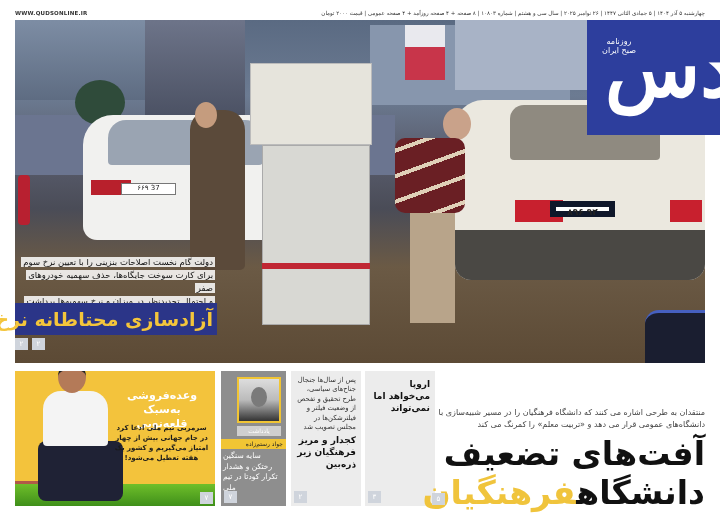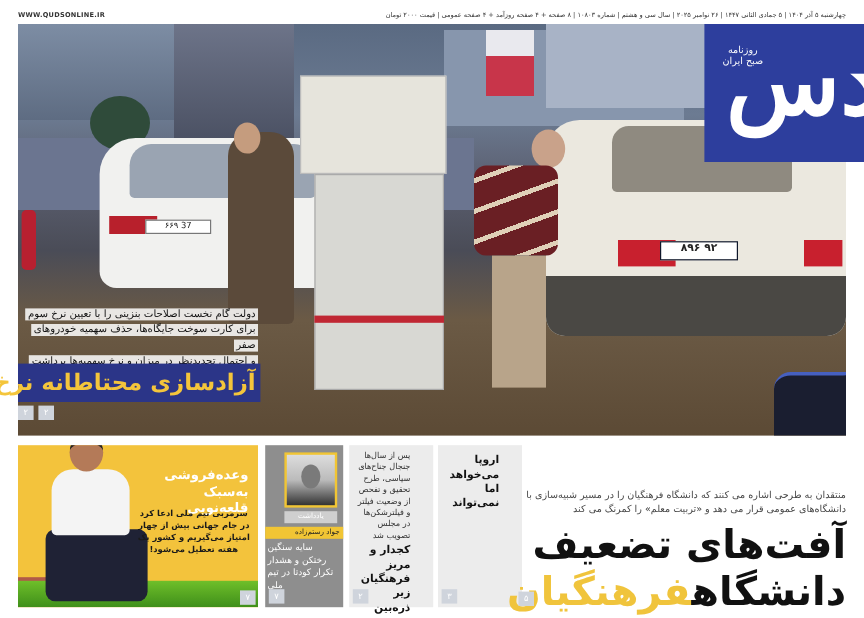--- a/index.html
+++ b/index.html
@@ -16,21 +16,21 @@
   .photo .signs { position: absolute; left: 355px; top: 5px; width: 200px; height: 80px; background: #8796ad; }
   .photo .sign-red { position: absolute; left: 390px; top: 5px; width: 40px; height: 55px; background: linear-gradient(180deg,#e9e9ee 0%, #e9e9ee 40%, #c8354a 40%, #c8354a 100%); }
   .photo .building-right { position: absolute; left: 440px; top: 0; width: 160px; height: 70px; background: #a8b3c6; }
   .car1 { position: absolute; left: 68px; top: 95px; width: 215px; height: 125px; background: #f1f1ef; border-radius: 30px 30px 14px 14px; }
   .car1 .win { position: absolute; left: 25px; top: 5px; width: 155px; height: 45px; background: #9aa4b2; border-radius: 18px 18px 4px 4px; }
   .car1 .tl { position: absolute; top: 65px; width: 40px; height: 15px; background: #b8202c; }
   .car1 .plate { position: absolute; left: 38px; top: 68px; width: 55px; height: 12px; background: #fff; border: 1px solid #777; font-size: 7px; text-align: center; direction: rtl; color: #222; }
   .car2 { position: absolute; left: 440px; top: 80px; width: 250px; height: 180px; background: #ebe8df; border-radius: 28px 28px 16px 16px; }
   .car2 .win { position: absolute; left: 55px; top: 5px; width: 150px; height: 55px; background: #8f8a80; border-radius: 14px 14px 4px 4px; }
   .car2 .tl { position: absolute; top: 100px; height: 22px; background: #c8202e; }
-  .car2 .plate { position: absolute; left: 95px; top: 101px; width: 65px; height: 16px; background: #fff; border: 1px solid #0f172a; font-size: 9px; font-weight: bold; text-align: center; direction: rtl; color: #222; }
+  .car2 .plate { position: absolute; left: 95px; top: 101px; width: 65px; height: 16px; background: #fff; border: 6px solid #0f172a; font-size: 9px; font-weight: bold; text-align: center; direction: rtl; color: #222; }
   .car2 .bumper { position: absolute; left: 0; bottom: 0; width: 100%; height: 50px; background: #4a4844; border-radius: 0 0 16px 16px; }
   .pump { position: absolute; left: 235px; top: 43px; width: 122px; height: 260px; }
   .pump .head { position: absolute; left: 0; top: 0; width: 122px; height: 82px; background: #e6e4dc; border: 1px solid #bbb; }
   .pump .body { position: absolute; left: 12px; top: 82px; width: 108px; height: 180px; background: #d8d8d3; border: 1px solid #aaa; }
   .pump .stripe { position: absolute; left: 12px; top: 200px; width: 108px; height: 6px; background: #c02733; }
   .man1 { position: absolute; left: 175px; top: 90px; width: 55px; height: 160px; background: #5b4a3a; border-radius: 20px 20px 5px 5px; }
   .man1 .head { position: absolute; left: 5px; top: -8px; width: 22px; height: 26px; background: #c59c7e; border-radius: 50%; }
   .man2 { position: absolute; left: 380px; top: 98px; width: 75px; height: 215px; }
   .man2 .torso { position: absolute; left: 0; top: 20px; width: 70px; height: 75px; background: repeating-linear-gradient(160deg,#6a1f24 0 10px,#e0d0b8 10px 14px,#6a1f24 14px 24px); border-radius: 10px; }
   .man2 .legs { position: absolute; left: 15px; top: 95px; width: 45px; height: 110px; background: #b8a48a; }
@@ -51,34 +51,34 @@
   .subline .txt { background: #fff; font-size: 8.5px; color: #111; padding: 1px 3px; font-weight: bold; }
   .pagebadge { display: inline-block; width: 13px; height: 12px; background: #cfd4dc; color: #fff; font-size: 7px; text-align: center; line-height: 12px; }
 
   .sport { position: absolute; left: 15px; top: 371px; width: 200px; height: 135px; background: #f3c33c; overflow: hidden; }
   .sport .grass { position: absolute; left: 0; bottom: 0; width: 100%; height: 22px; background: linear-gradient(180deg,#6fbf2a,#3f8f1a); }
   .sport .brick { position: absolute; left: 0; bottom: 0; width: 60px; height: 25px; background: #b05a48; }
   .sport .person { position: absolute; left: 18px; top: -10px; width: 95px; height: 145px; }
   .sport .person .head { position: absolute; left: 25px; top: 0; width: 28px; height: 32px; background: #b47a58; border-radius: 50%; border-top: 8px solid #222; }
   .sport .person .shirt { position: absolute; left: 10px; top: 30px; width: 65px; height: 55px; background: #f4f4f4; border-radius: 18px 18px 4px 4px; }
   .sport .person .pants { position: absolute; left: 5px; top: 80px; width: 85px; height: 60px; background: #1f2235; border-radius: 8px; }
-  .sport .title { position: absolute; right: 8px; top: 18px; width: 90px; direction: rtl; color: #fff; font-size: 11px; font-weight: bold; line-height: 14px; }
+  .sport .title { position: absolute; right: 8px; top: 18px; width: 90px; direction: rtl; text-align: center; color: #fff; font-size: 11px; font-weight: bold; line-height: 14px; }
   .sport .desc { position: absolute; right: 6px; top: 52px; width: 95px; direction: rtl; text-align: center; color: #1a1a1a; font-size: 7px; font-weight: bold; line-height: 10px; }
   .sport .pg { position: absolute; right: 2px; bottom: 2px; }
 
   .note { position: absolute; left: 221px; top: 371px; width: 65px; height: 135px; background: #8e8e8e; }
   .note .pic { position: absolute; left: 16px; top: 6px; width: 44px; height: 46px; background: #f1c534; padding: 2px; }
   .note .pic .inner { width: 100%; height: 100%; background: linear-gradient(180deg,#ddd 0%,#bbb 50%,#333 100%); position: relative; }
   .note .pic .inner::after { content: ""; position: absolute; left: 12px; top: 8px; width: 16px; height: 20px; border-radius: 50%; background: #7a7a7a; }
   .note .kind { position: absolute; left: 16px; top: 55px; width: 44px; height: 10px; background: #cfcfcf; color: #fff; font-size: 6px; text-align: center; line-height: 10px; direction: rtl; }
   .note .author { position: absolute; left: 0; top: 68px; width: 65px; height: 10px; background: #f1c534; color: #222; font-size: 6px; text-align: right; line-height: 10px; direction: rtl; padding-right: 3px; }
   .note .body { position: absolute; left: 2px; top: 80px; width: 60px; direction: rtl; text-align: left; color: #fff; font-size: 7.5px; line-height: 10.5px; }
   .note .pg { position: absolute; left: 3px; bottom: 3px; }
 
-  .col { position: absolute; top: 371px; width: 70px; height: 135px; background: #ececec; direction: rtl; padding: 5px 19px 0 4px; }
+  .col { position: absolute; top: 371px; width: 70px; height: 135px; background: #ececec; direction: rtl; padding: 5px 5px 0 4px; }
   .col .intro { font-size: 6.8px; line-height: 9.4px; color: #333; }
   .col .punch { font-size: 9px; line-height: 12px; color: #111; font-weight: bold; margin-top: 2px; }
   .col .pg { position: absolute; left: 3px; bottom: 3px; }
   .col2 { left: 291px; }
   .col3 { left: 365px; }
 
   .main-story { position: absolute; left: 432px; top: 371px; width: 273px; height: 135px; direction: rtl; margin-top: 36px; }
   .main-story .lead { font-size: 8px; line-height: 12px; color: #444; text-align: right; }
   .main-story .h1 { font-size: 33px; font-weight: bold; color: #111; line-height: 40px; margin-top: 3px; letter-spacing: -1px; white-space: nowrap; }
   .main-story .h2 { font-size: 33px; font-weight: bold; line-height: 38px; white-space: nowrap; letter-spacing: -1px; }

